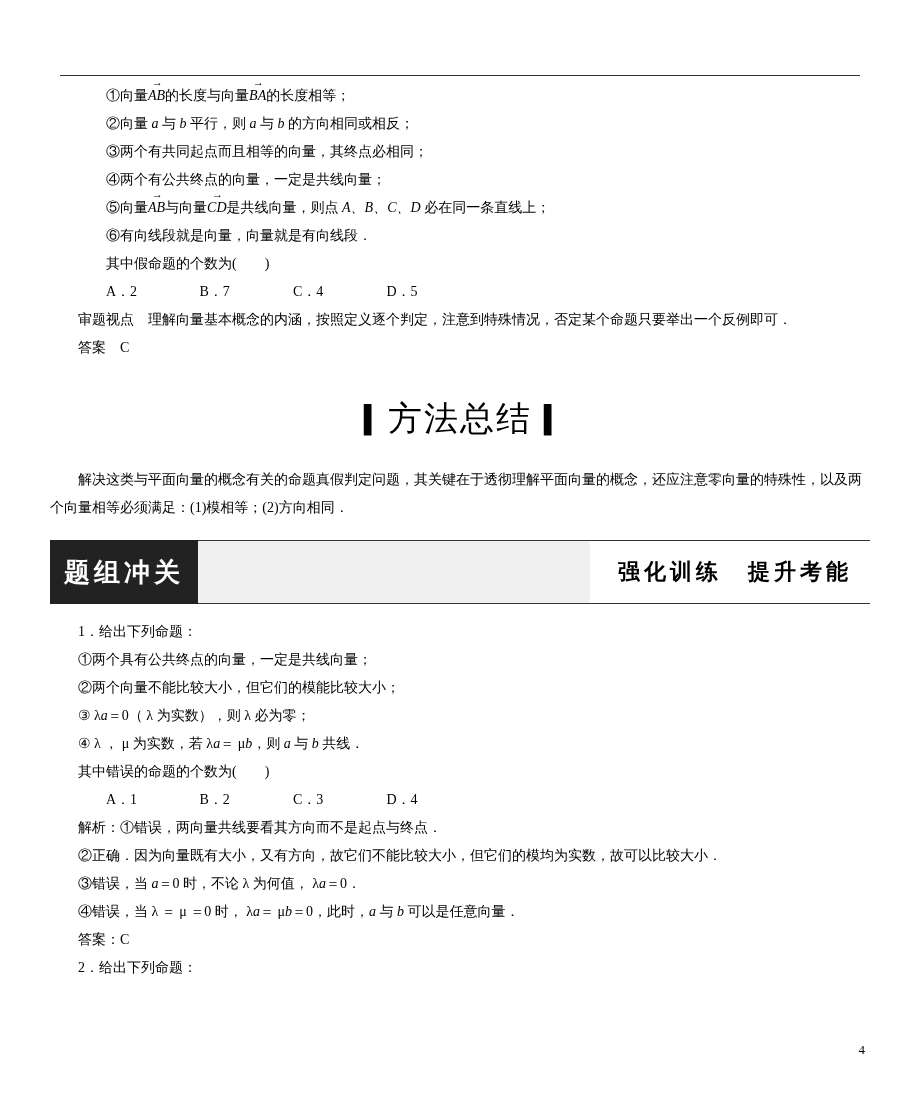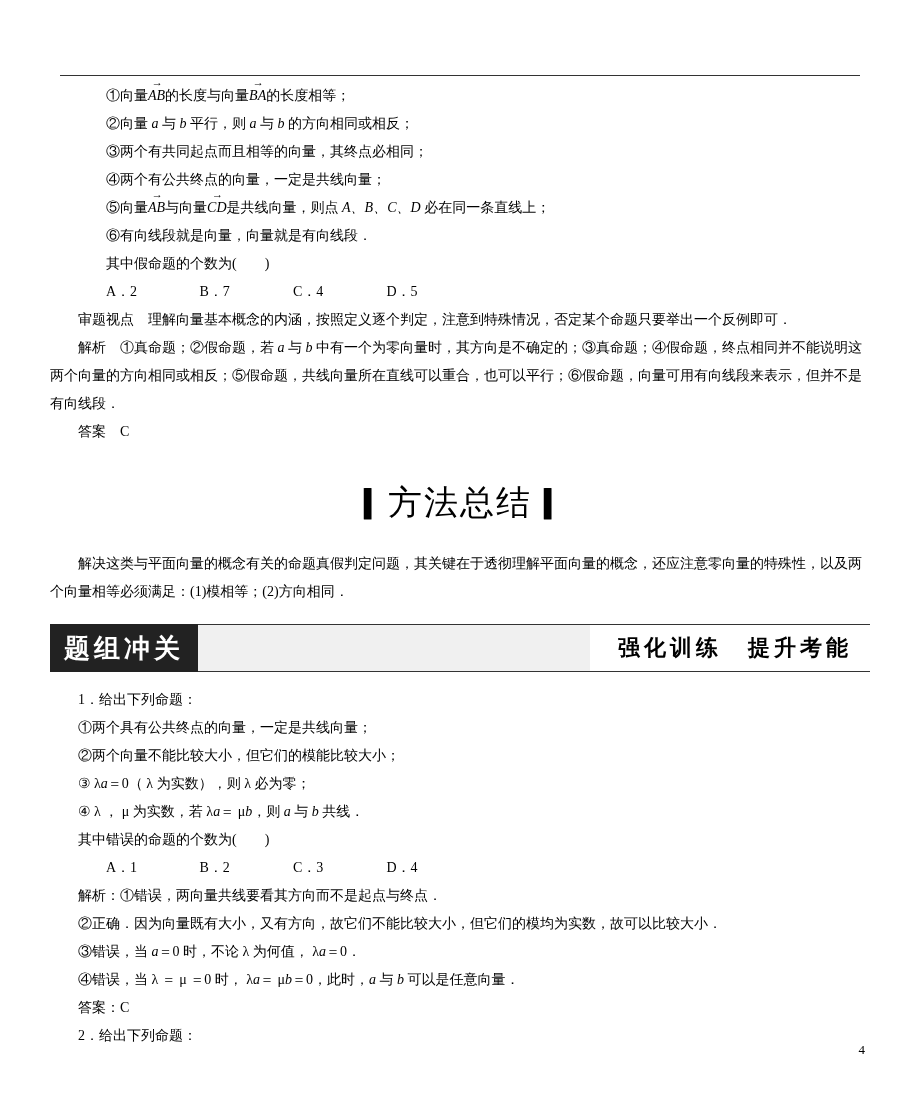--- a/index.html
+++ b/index.html
@@ -48,21 +48,21 @@
       font-family: "SimHei", "黑体", sans-serif;
       font-size: 34px;
       font-weight: normal;
       letter-spacing: 2px;
     }
 
     .band {
       display: flex;
       align-items: stretch;
       margin: 18px 0 14px 0;
-      height: 48px;
+      height: 64px;
     }
     .band-left {
       background: #222;
       color: #fff;
       font-family: "SimHei", "黑体", sans-serif;
       font-size: 26px;
       font-weight: bold;
       letter-spacing: 4px;
       padding: 4px 14px;
       display: flex;
@@ -122,23 +122,20 @@
 
   <p class="opt-row">
     <span class="opt">A．2</span>
     <span class="opt">B．7</span>
     <span class="opt">C．4</span>
     <span class="opt">D．5</span>
   </p>
 
   <p class="indent">审题视点　理解向量基本概念的内涵，按照定义逐个判定，注意到特殊情况，否定某个命题只要举出一个反例即可．</p>
 
-  <p class="indent">
-    <span>解析　①真命题；②假命题，若 </span><span class="ital">a</span><span> 与 </span><span class="ital">b</span><span> 中有一个为零向量时，其方向是不确定的；③真命题；④假命题，终点相同并不能说明这两个向量的方向相同或相反；⑤假命题，共线向量所在直线可以重合，也可以平行；⑥假命题，向量可用有向线段来表示，但并不是有向线段．</span>
-  </p>
 
   <p class="indent">答案　C</p>
 
   <div class="section-hdr">
     <span>▎方法总结▎</span>
   </div>
 
   <p class="indent">解决这类与平面向量的概念有关的命题真假判定问题，其关键在于透彻理解平面向量的概念，还应注意零向量的特殊性，以及两个向量相等必须满足：(1)模相等；(2)方向相同．</p>
 
   <div class="band">

